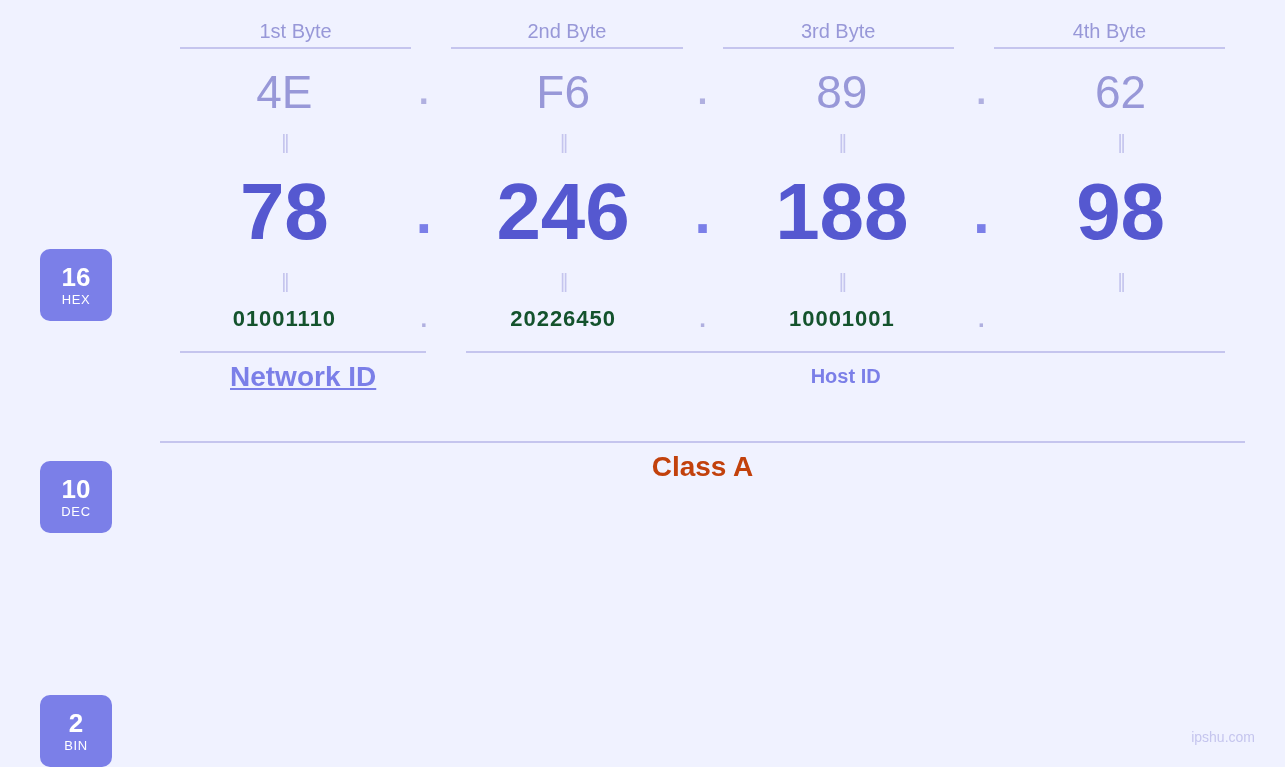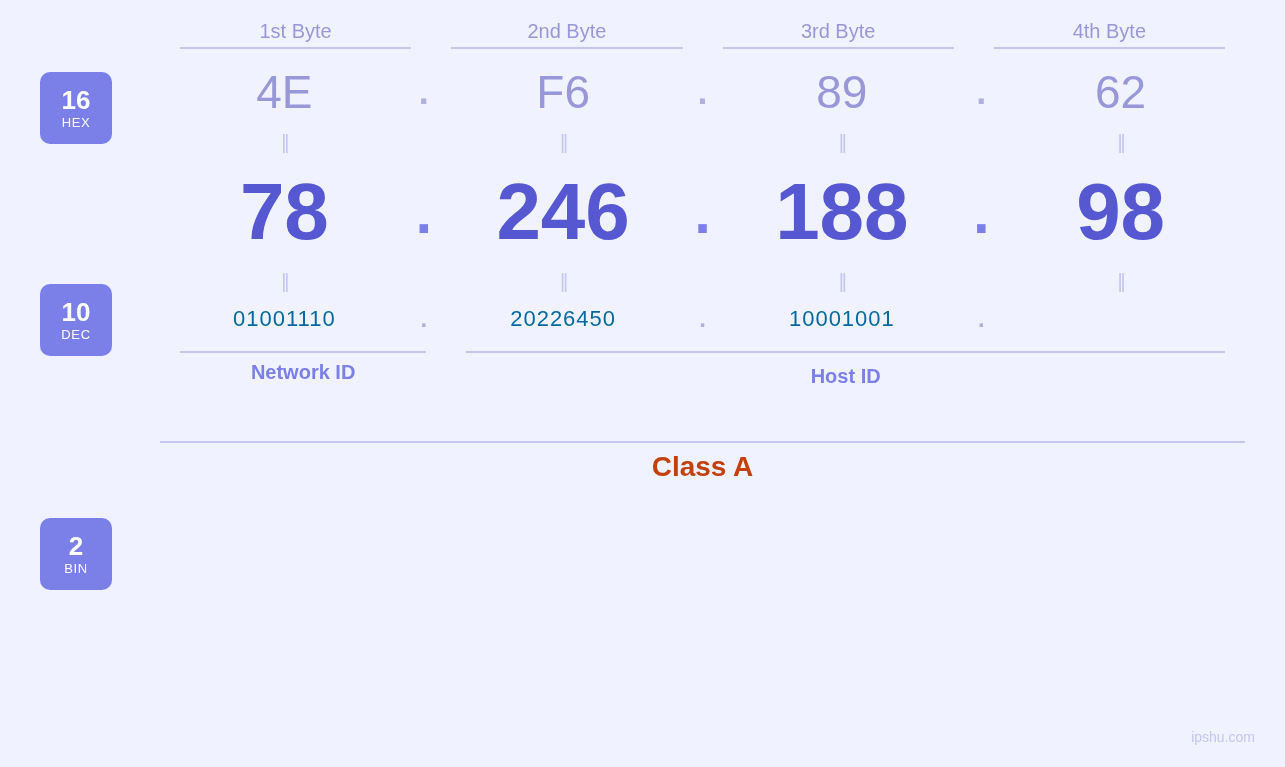--- a/index.html
+++ b/index.html
@@ -26,21 +26,21 @@
     }
 
     
     .badge-column {
       position: absolute;
       left: 40px;
       top: 0;
       height: 100%;
       display: flex;
       flex-direction: column;
-      justify-content: flex-start;
+      justify-content: flex-end;
       padding-top: 72px;
       gap: 0;
     }
 
     .badge {
       width: 72px;
       height: 72px;
       background-color: #7b7fe8;
       border-radius: 10px;
       display: flex;
@@ -142,22 +142,22 @@
     }
 
     .dec-row .dot {
       font-size: 60px;
       color: #7b7fe8;
       font-weight: bold;
     }
 
     .bin-row .cell {
       font-size: 22px;
-      font-weight: 400;
-      color: #0369a1;
+      font-weight: 700;
+      color: #14532d;
       letter-spacing: 1px;
     }
 
     .bin-row .dot {
       font-size: 24px;
       color: #b0b0e0;
     }
 
     
     .separator-row {
@@ -298,21 +298,21 @@
         <div class="cell">10001001</div>
         <div class="dot">.</div>
       </div>
 
     </div>
 
     <div style="width:100%; display:flex; flex-direction:row; margin-top:8px; position:relative; height:60px;">
 
       <div style="width:calc(100%/4 + 15px); display:flex; flex-direction:column; align-items:center;">
         <div style="height:2px; background:#c5c5ee; width:calc(100% - 40px);"></div>
-        <div style="color:#7b7fe8; font-size:20px; font-weight:600; margin-top:8px;">Network ID</div>
+        <div style="color:#7b7fe8; font-size:28px; font-weight:600; margin-top:8px;text-decoration:underline;">Network ID</div>
       </div>
 
       <div style="width:calc(100%*3/4 - 15px); display:flex; flex-direction:column; align-items:center;">
         <div style="height:2px; background:#c5c5ee; width:calc(100% - 40px);"></div>
         <div style="color:#7b7fe8; font-size:20px; font-weight:600; margin-top:12px;">Host ID</div>
       </div>
 
     </div>
 
     <div class="class-row">

